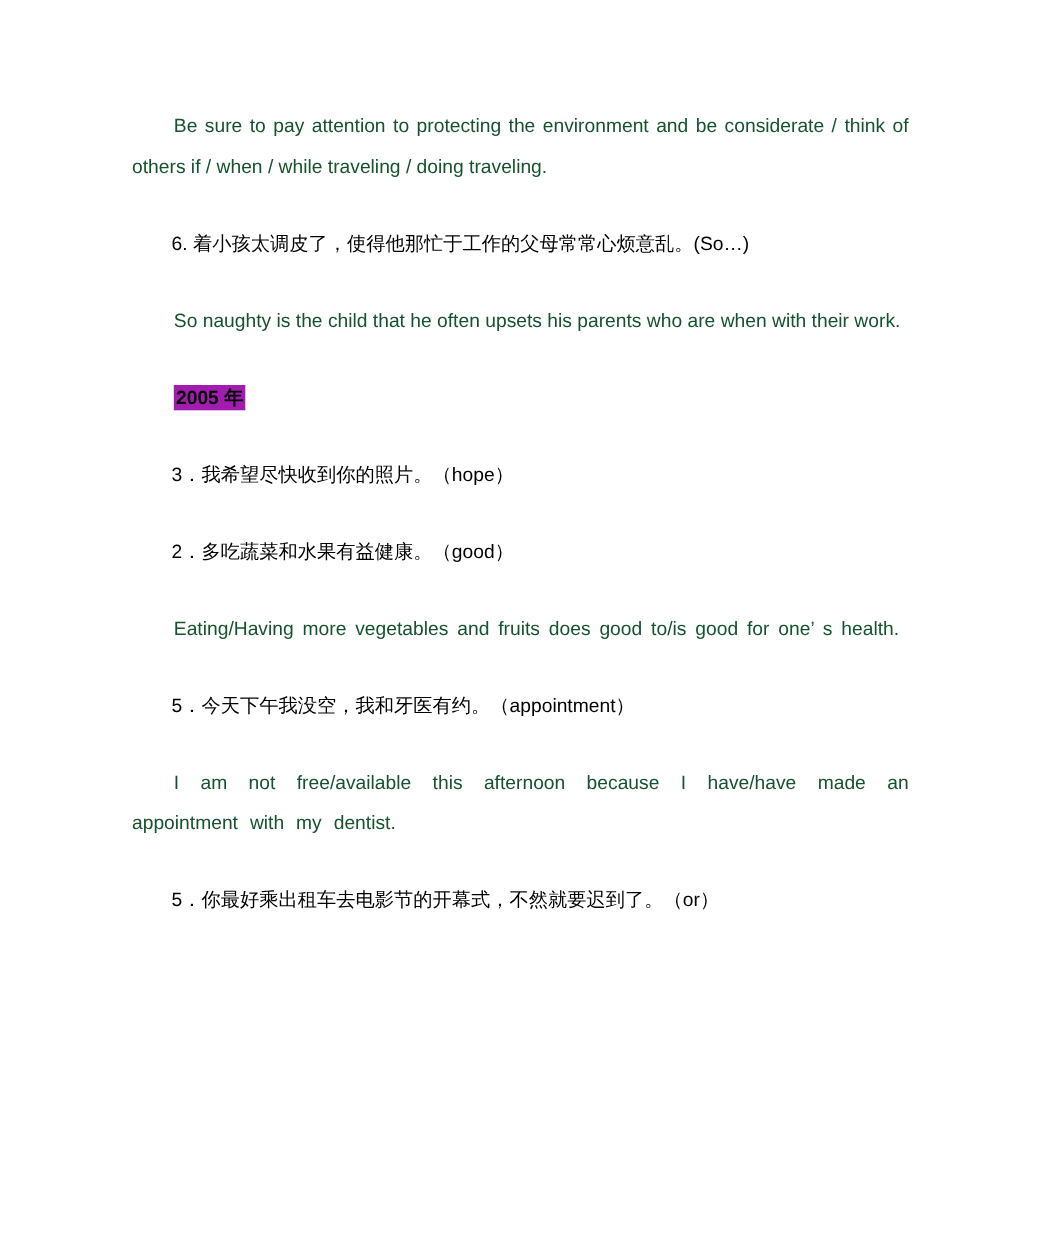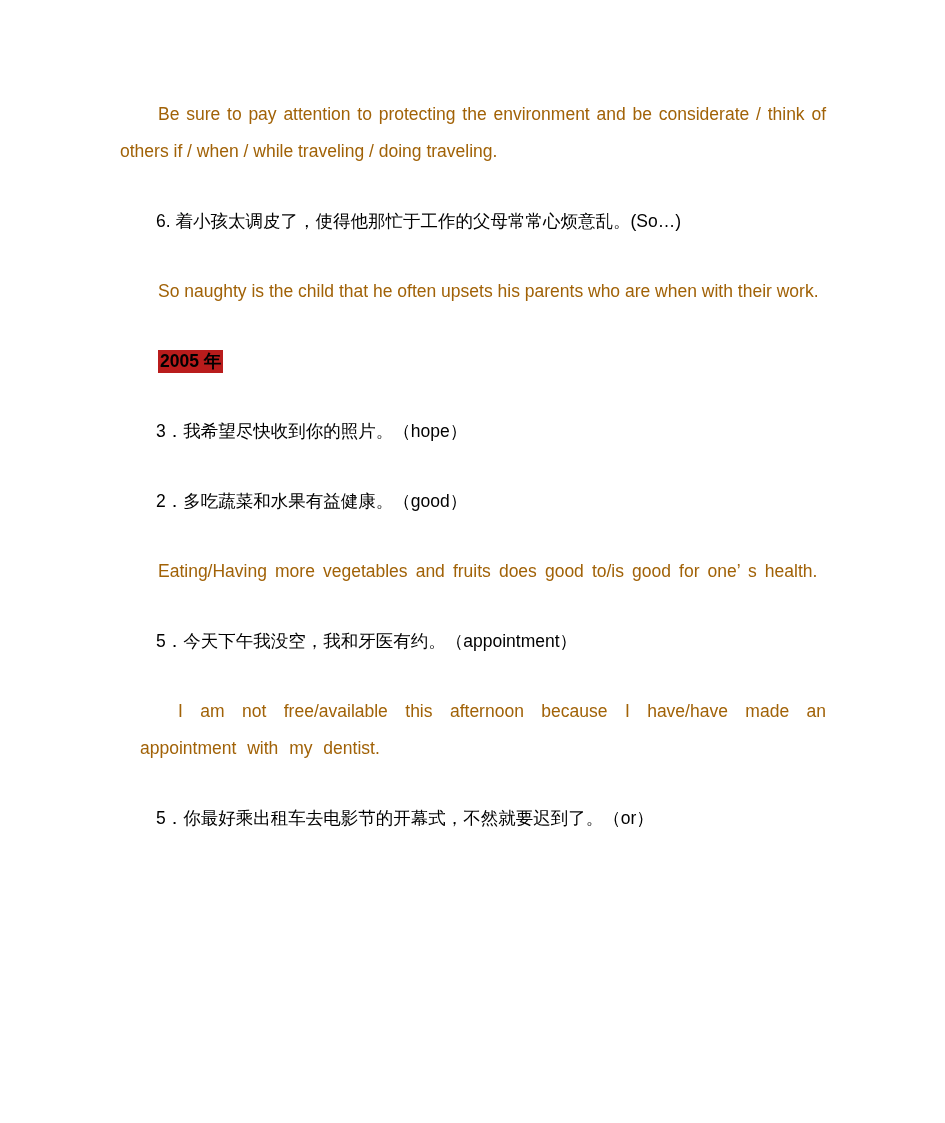--- a/index.html
+++ b/index.html
@@ -45,21 +45,21 @@
   }
   .indent {
     text-indent: 38px;
   }
   .indent-cn {
     text-indent: 36px;
   }
 
   
   .answer {
-    color: #a16207;
+    color: #14532d;
     font-family: "Liberation Sans", "DejaVu Sans", sans-serif;
     font-size: 17.5px;
     letter-spacing: 0px;
   }
   
   .prompt {
     color: #000000;
     font-family: "Liberation Sans", "DejaVu Sans", sans-serif;
     font-size: 17.5px;
     text-align: left;
@@ -72,32 +72,31 @@
   }
   .answer.justify-wide {
     text-align: justify;
     text-align-last: left;
     word-spacing: 3.2px;
   }
   .answer.justify-wider {
     text-align: justify;
     text-align-last: left;
     word-spacing: 6px;
-    margin-left: 20px;
   }
 
   
   .year-heading {
     margin: 0;
     padding: 0;
     text-indent: 38px;
     line-height: 37px;
   }
   .year-heading .hl {
-    background-color: #b91c1c;
+    background-color: #a21caf;
     color: #000000;
     font-weight: bold;
     font-size: 17.5px;
     padding: 1px 2px 2px 2px;
     font-family: "Liberation Sans", "DejaVu Sans", sans-serif;
   }
 </style>
 </head>
 <body>
 

